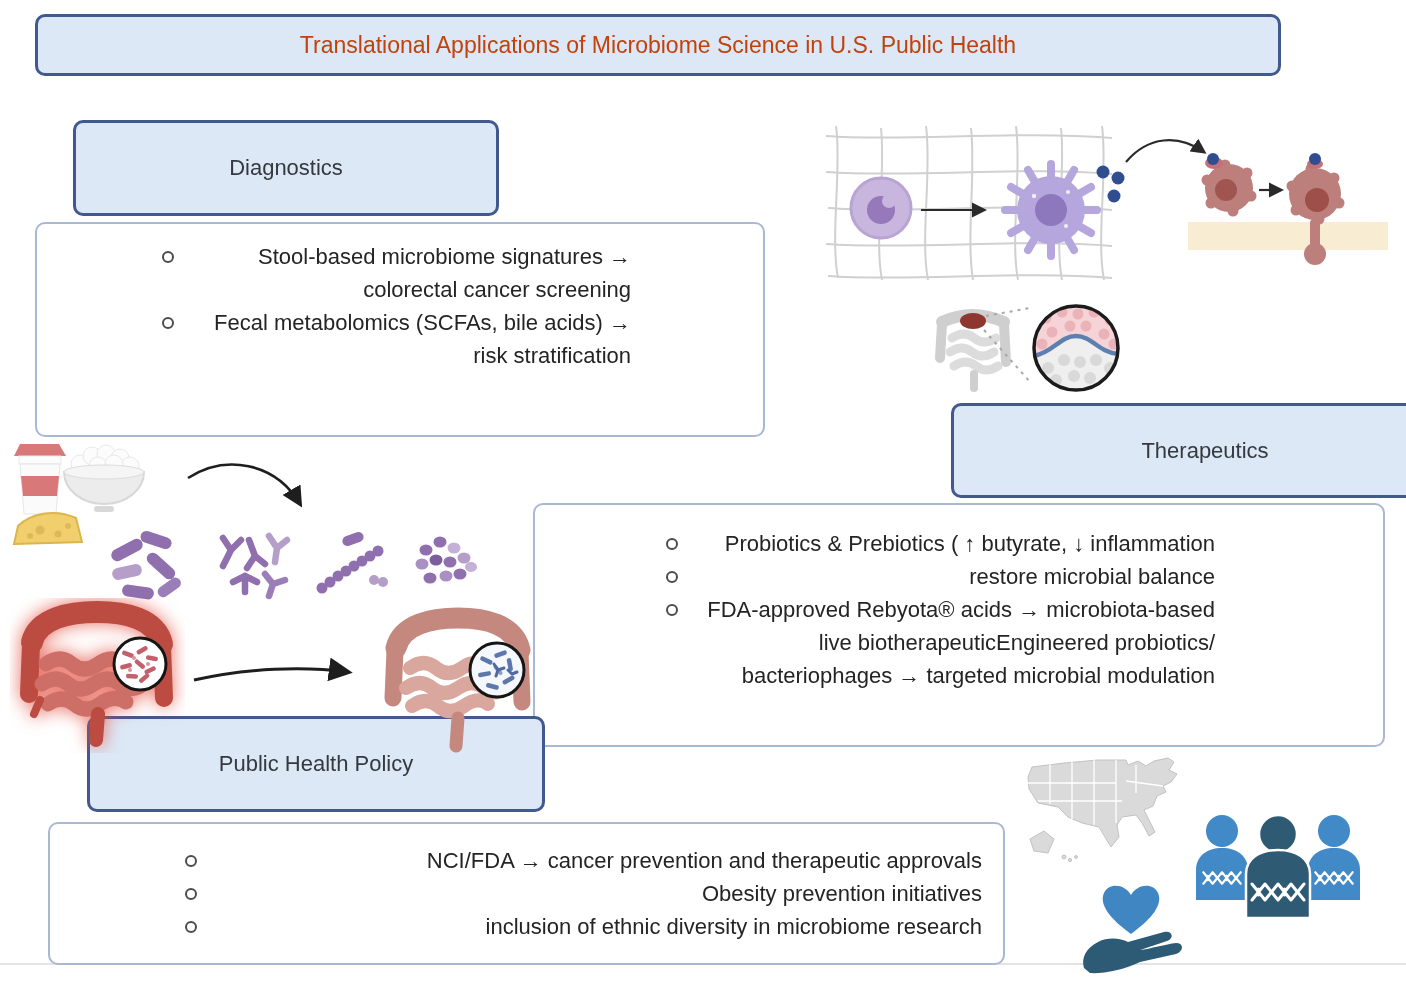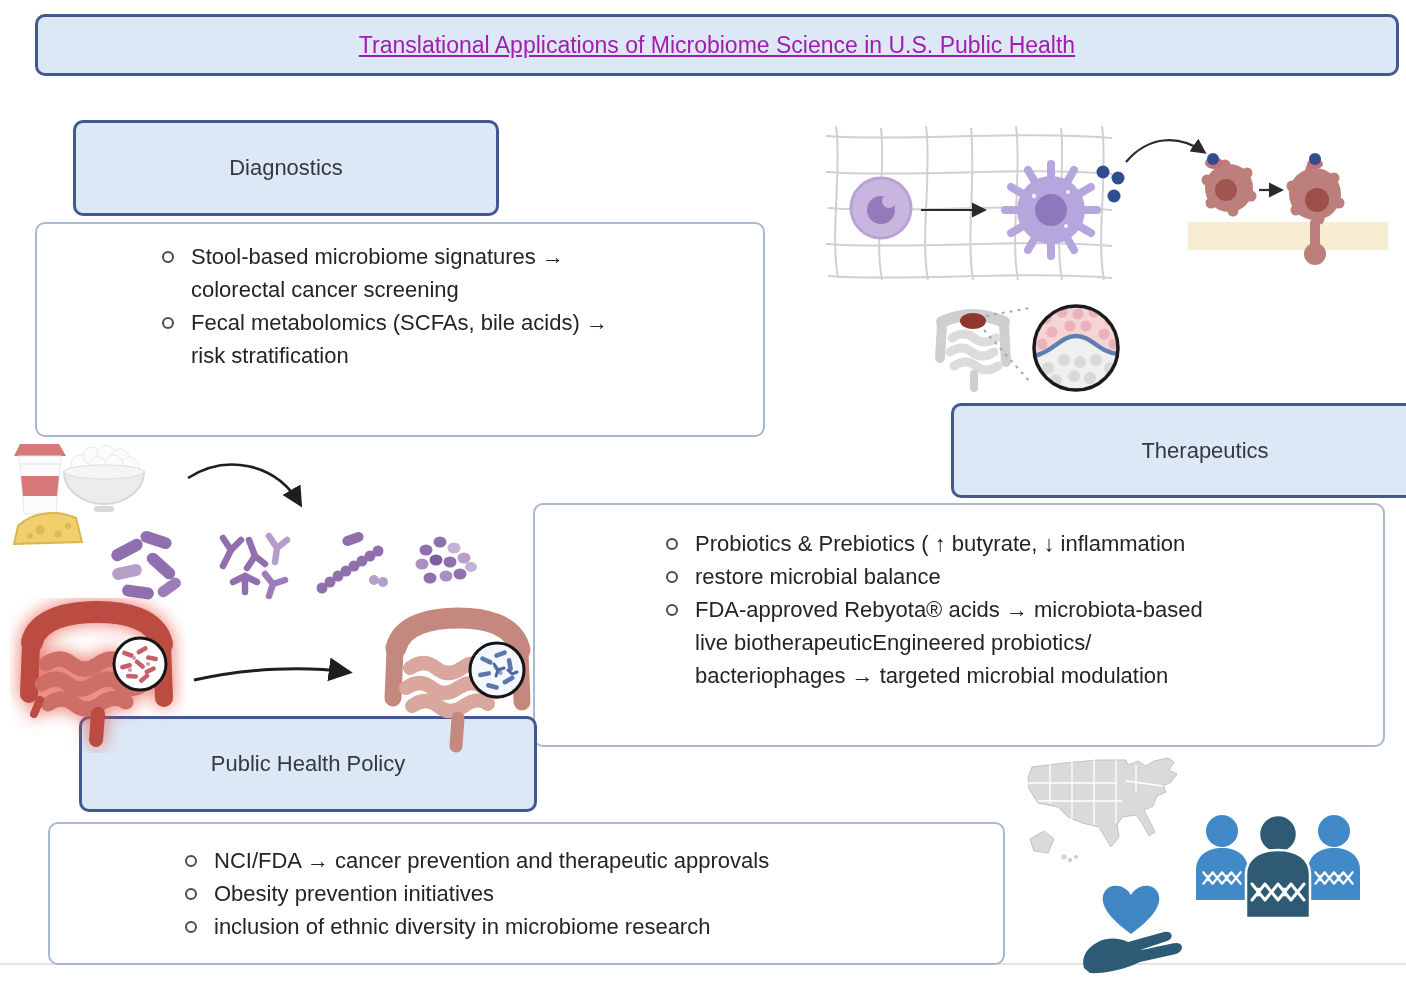--- a/index.html
+++ b/index.html
@@ -6,28 +6,29 @@
   .canvas {
     position:relative; width:1406px; height:992px; background:#ffffff;
     font-family:"Liberation Sans", sans-serif; overflow:hidden;
   }
   .hline { position:absolute; left:0; top:963px; width:1406px; height:2px; background:#e4e4e4; }
   .box {
     position:absolute; background:#dce8f6; border:3.5px solid #41598e; border-radius:10px;
     display:flex; align-items:center; justify-content:center; color:#35393f;
     box-sizing:border-box;
   }
-  .title-box { left:35px; top:14px; width:1364px; height:62px; font-size:23px; color:#a21caf;text-decoration:underline; }
+  .title-box { left:35px; top:14px; width:1246px; height:62px; font-size:23px; color:#c2410c; }
   .hdr { font-size:22px;margin-left:35px; }
   .diagnostics-header { left:38px; top:120px; width:426px; height:96px; }
   .therapeutics-header { left:916px; top:403px; width:508px; height:95px; }
-  .policy-header { left:44px; top:716px; width:458px; height:96px; }
+  .policy-header { left:52px; top:716px; width:458px; height:96px; }
   .panel {
     position:absolute; background:#ffffff; border:2.5px solid #a9b8d3; border-radius:10px;
     box-sizing:border-box;
+    text-align:right;
   }
   .diagnostics-panel { left:35px; top:222px; width:730px; height:215px; }
   .therapeutics-panel { left:533px; top:503px; width:852px; height:244px; }
   .policy-panel { left:48px; top:822px; width:957px; height:143px; }
   ul.bullets { list-style:none; margin:0; padding:0; font-size:22px; line-height:1.5; color:#242424; }
   ul.bullets li { position:relative; padding-left:32px; }
   ul.bullets li::before {
     content:""; position:absolute; left:3px; top:11px; width:8px; height:8px;
     border:2px solid #4c4c4c; border-radius:50%; background:#fff;
   }

